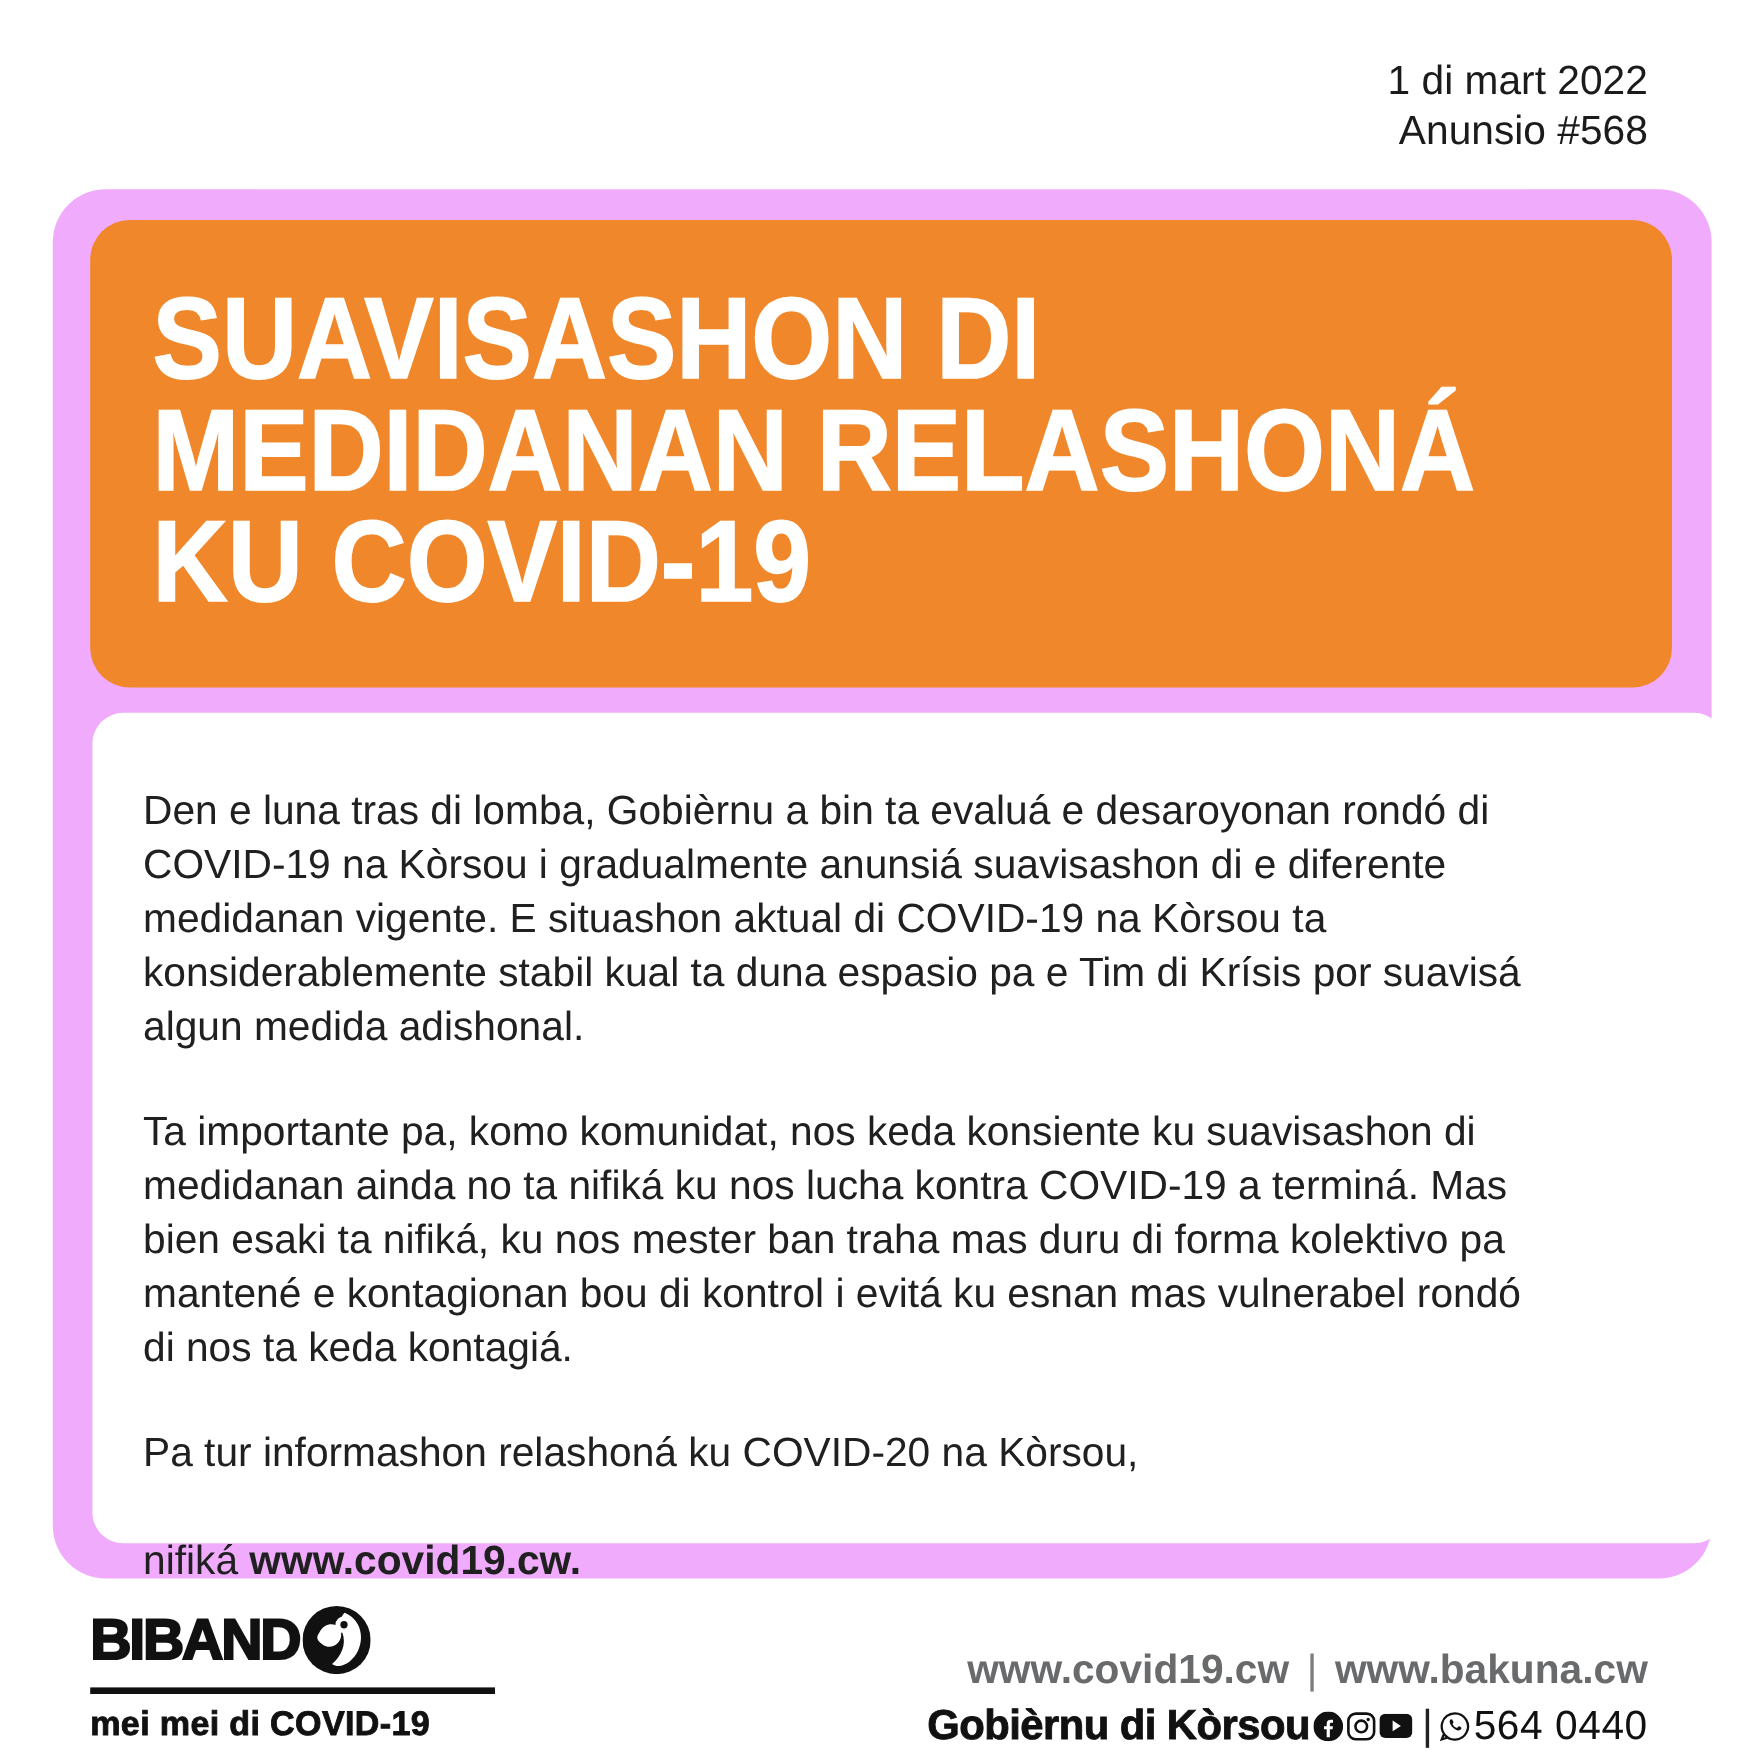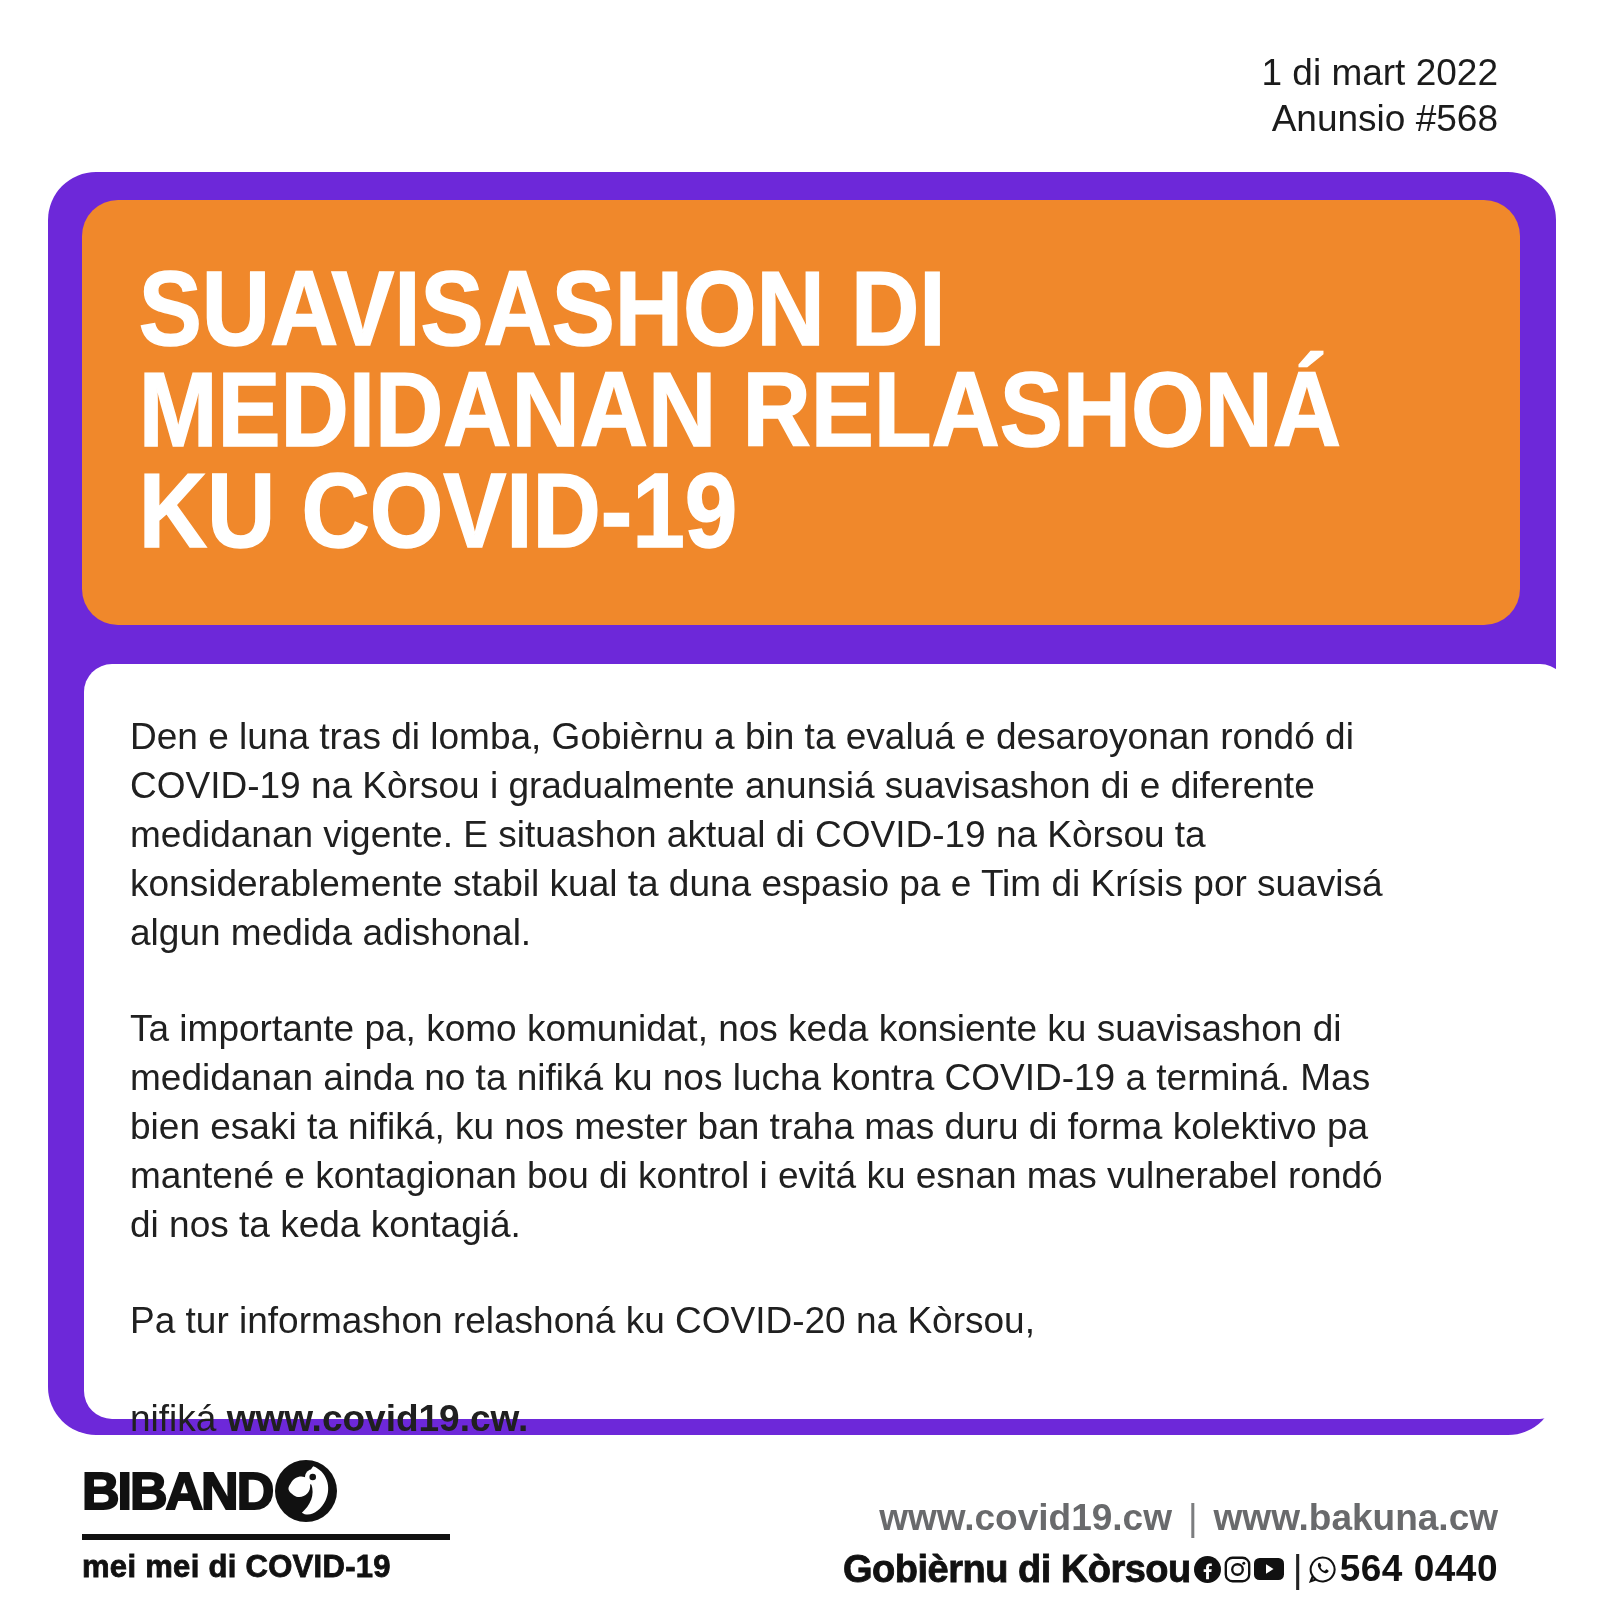--- a/index.html
+++ b/index.html
@@ -8,39 +8,39 @@
     font-family:"Liberation Sans",sans-serif;color:#1c1c1c;
   }
   
   .date-block{
     position:absolute;top:50px;right:102px;text-align:right;
     font-size:37px;line-height:46px;color:#1b1b1b;
   }
   
   .panel{
     position:absolute;left:48px;top:172px;width:1508px;height:1263px;
-    background:#6d28d9;border-radius:48px;
+    background:#f0abfc;border-radius:48px;
   }
   
   .banner{
     position:absolute;left:34px;top:28px;width:1438px;height:425px;
     background:#F0882B;border-radius:36px;overflow:hidden;
   }
   .banner h1{
     margin:0;padding:58px 0 0 63px;
     font-size:105px;line-height:101px;font-weight:700;color:#ffffff;
     letter-spacing:0px;white-space:pre-line;
     transform:scaleX(0.9);transform-origin:left top;
     -webkit-text-stroke:1.5px #ffffff;
   }
   
   .content{
-    position:absolute;left:36px;top:492px;width:1484px;height:755px;
+    position:absolute;left:36px;top:476px;width:1484px;height:755px;
     background:#ffffff;border-radius:28px;box-sizing:border-box;
-    padding:48px 44px 0 46px;
+    padding:64px 44px 0 46px;
     font-size:37px;line-height:49px;color:#202020;
   }
   .content p{margin:0 0 47px 0;white-space:pre-line;}
   .content .closing{margin-bottom:0;}
   .content strong{font-weight:700;}
   
   .logo-block{position:absolute;left:82px;top:1456px;color:#111111;}
   .wordmark{display:flex;align-items:center;}
   .wordmark .word{
     font-size:52px;font-weight:700;letter-spacing:-2px;line-height:70px;
@@ -60,21 +60,21 @@
   }
   .urls .pipe{font-weight:400;color:#7c7d7f;}
   .gov-line{
     margin-top:9px;display:flex;justify-content:space-between;align-items:center;gap:3px;
     font-size:38px;line-height:44px;color:#111111;
   }
   .gov-name{font-weight:700;letter-spacing:-0.5px;-webkit-text-stroke:0.8px #111111;}
   .gov-line .pipe{font-weight:300;color:#222;padding:0 2px 0 6px;}
   .icon{display:inline-flex;align-items:center;}
   .icon svg{display:block;}
-  .phone{font-size:37px;font-weight:700;letter-spacing:0.5px;}
+  .phone{font-size:37px;font-weight:400;letter-spacing:0.5px;}
 </style>
 </head>
 <body>
 
 <div class="page">
 
   <div class="date-block">
     <div>1 di mart 2022</div>
     <div>Anunsio #568</div>
   </div>

